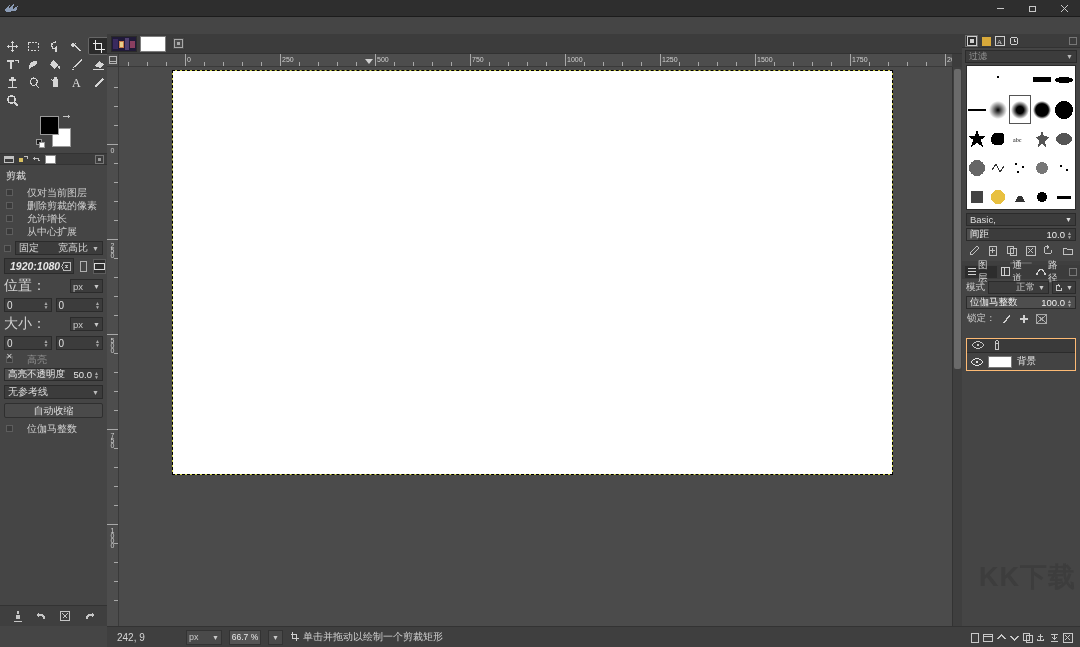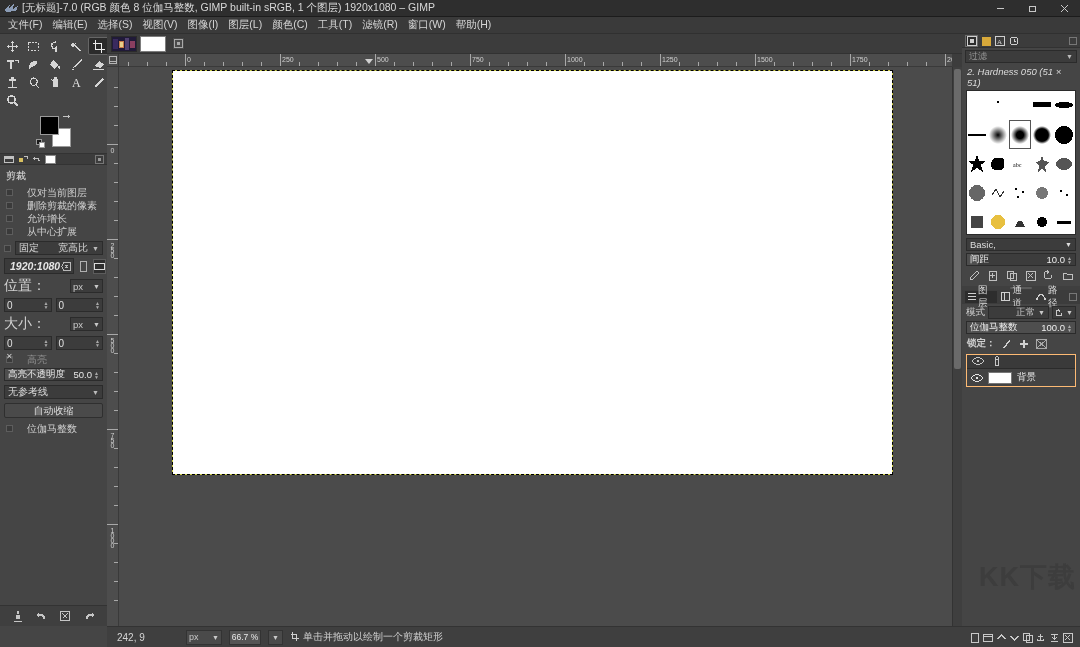--- a/index.html
+++ b/index.html
@@ -215,21 +215,21 @@
   .mode-combo { flex:1; height:13px; background:#3c3c3c; border:1px solid #2b2b2b; display:flex; align-items:center; padding:0 3px; font-size:9.5px; }
   .mode-combo .mv { margin-left:auto; }
   .mode-combo .arr { margin-left:3px; font-size:7px; }
   .mode-extra { width:24px; height:13px; background:#3c3c3c; border:1px solid #2b2b2b; display:flex; align-items:center; justify-content:center; gap:2px; font-size:7px; }
 
   .opacity { margin:2px 4px 0 4px; height:13px; background:#3c3c3c; border:1px solid #2b2b2b; position:relative; display:flex; align-items:center; padding:0 3px; font-size:9.5px; color:#eee; }
   .opacity .fill { position:absolute; left:0;top:0;bottom:0; width:100%; background:#4e4e4e; }
   .opacity span { position:relative; }
   .opacity .ov { margin-left:auto; position:relative; }
 
-  .lock-row { display:flex; align-items:center; gap:6px; margin:3px 4px 4px 5px; font-size:9.5px; color:#cfcfcf;font-weight:bold; }
+  .lock-row { display:flex; align-items:center; gap:6px; margin:3px 4px 13px 5px; font-size:9.5px; color:#cfcfcf; }
   .lock-ic { width:11px; height:11px; display:flex;align-items:center;justify-content:center; }
 
   .layer-list { margin:3px 4px 0 4px; background:#333; border:1px solid #fdba74; }
   .ll-head { height:14px; display:flex; align-items:center; gap:9px; padding-left:5px; background:#3a3a3a; border-bottom:1px solid #2b2b2b; }
   .ll-row { height:17px; display:flex; align-items:center; gap:5px; padding-left:4px; background:#434343; }
   .ll-row .eye { width:12px; height:11px; display:flex;align-items:center;justify-content:center; }
   .ll-row .lthumb { width:24px; height:12px; background:#fff; border:1px solid #777; }
   .ll-row .lname { font-size:9.5px; color:#e2e2e2; }
 
   .right-bottom {
@@ -249,53 +249,39 @@
 <body>
 
 <div class="app">
 
   <div class="titlebar">
     <span class="tb-icon">
       <svg width="16" height="12" viewBox="0 0 16 12">
           <path d="M1 7 L6 3 L5 6 L10 2 L9 7 L14 4 L12 9 L2 10 Z" fill="#8a9bb5"></path>
         </svg>
     </span>
-    <span class="tb-title">[无标题]-7.0 (RGB 颜色 8 位伽马整数, GIMP built-in sRGB, 1 个图层) 1920x1080 – GIMP</span>
     <div class="tb-btns">
       <div class="tb-btn">
         <svg width="11" height="11" viewBox="0 0 11 11">
             <rect x="2" y="5" width="7" height="1" fill="#c8c8c8"></rect>
           </svg>
       </div>
       <div class="tb-btn">
         <svg width="11" height="11" viewBox="0 0 11 11">
             <rect x="2.5" y="3.5" width="6" height="5" fill="none" stroke="#c8c8c8"></rect>
           </svg>
       </div>
       <div class="tb-btn close">
         <svg width="11" height="11" viewBox="0 0 11 11">
             <path d="M2 2 L9 9 M9 2 L2 9" stroke="#c8c8c8" stroke-width="1"></path>
           </svg>
       </div>
     </div>
   </div>
 
-  <div class="menubar">
-    <div class="menu-item">文件(F)</div>
-    <div class="menu-item">编辑(E)</div>
-    <div class="menu-item">选择(S)</div>
-    <div class="menu-item">视图(V)</div>
-    <div class="menu-item">图像(I)</div>
-    <div class="menu-item">图层(L)</div>
-    <div class="menu-item">颜色(C)</div>
-    <div class="menu-item">工具(T)</div>
-    <div class="menu-item">滤镜(R)</div>
-    <div class="menu-item">窗口(W)</div>
-    <div class="menu-item">帮助(H)</div>
-  </div>
 
   <div class="leftcol">
 
     <div class="tool-grid">
       <div class="tool">
         <svg width="13" height="13" viewBox="0 0 13 13">
             <path d="M6.5 1 L8 3 H7 V6 H10 V5 L12 6.5 L10 8 V7 H7 V10 H8 L6.5 12 L5 10 H6 V7 H3 V8 L1 6.5 L3 5 V6 H6 V3 H5 Z" fill="#d5d5d5"></path>
           </svg>
       </div>
       <div class="tool">
@@ -777,21 +763,20 @@
           </svg>
       </div>
       <span class="rd-right"></span>
     </div>
 
     <div class="brush-filter">
       <span>过滤</span>
       <span class="arr">▼</span>
     </div>
 
-    <div class="brush-name">2. Hardness 050 (51 × 51)</div>
 
     <div class="brush-grid-wrap">
       <div class="brush-grid">
         <div class="bcell"></div>
         <div class="bcell">
             <svg width="20" height="20">
               <circle cx="10" cy="6" r="1" fill="#000"></circle>
             </svg>
           </div>
         <div class="bcell"></div>

